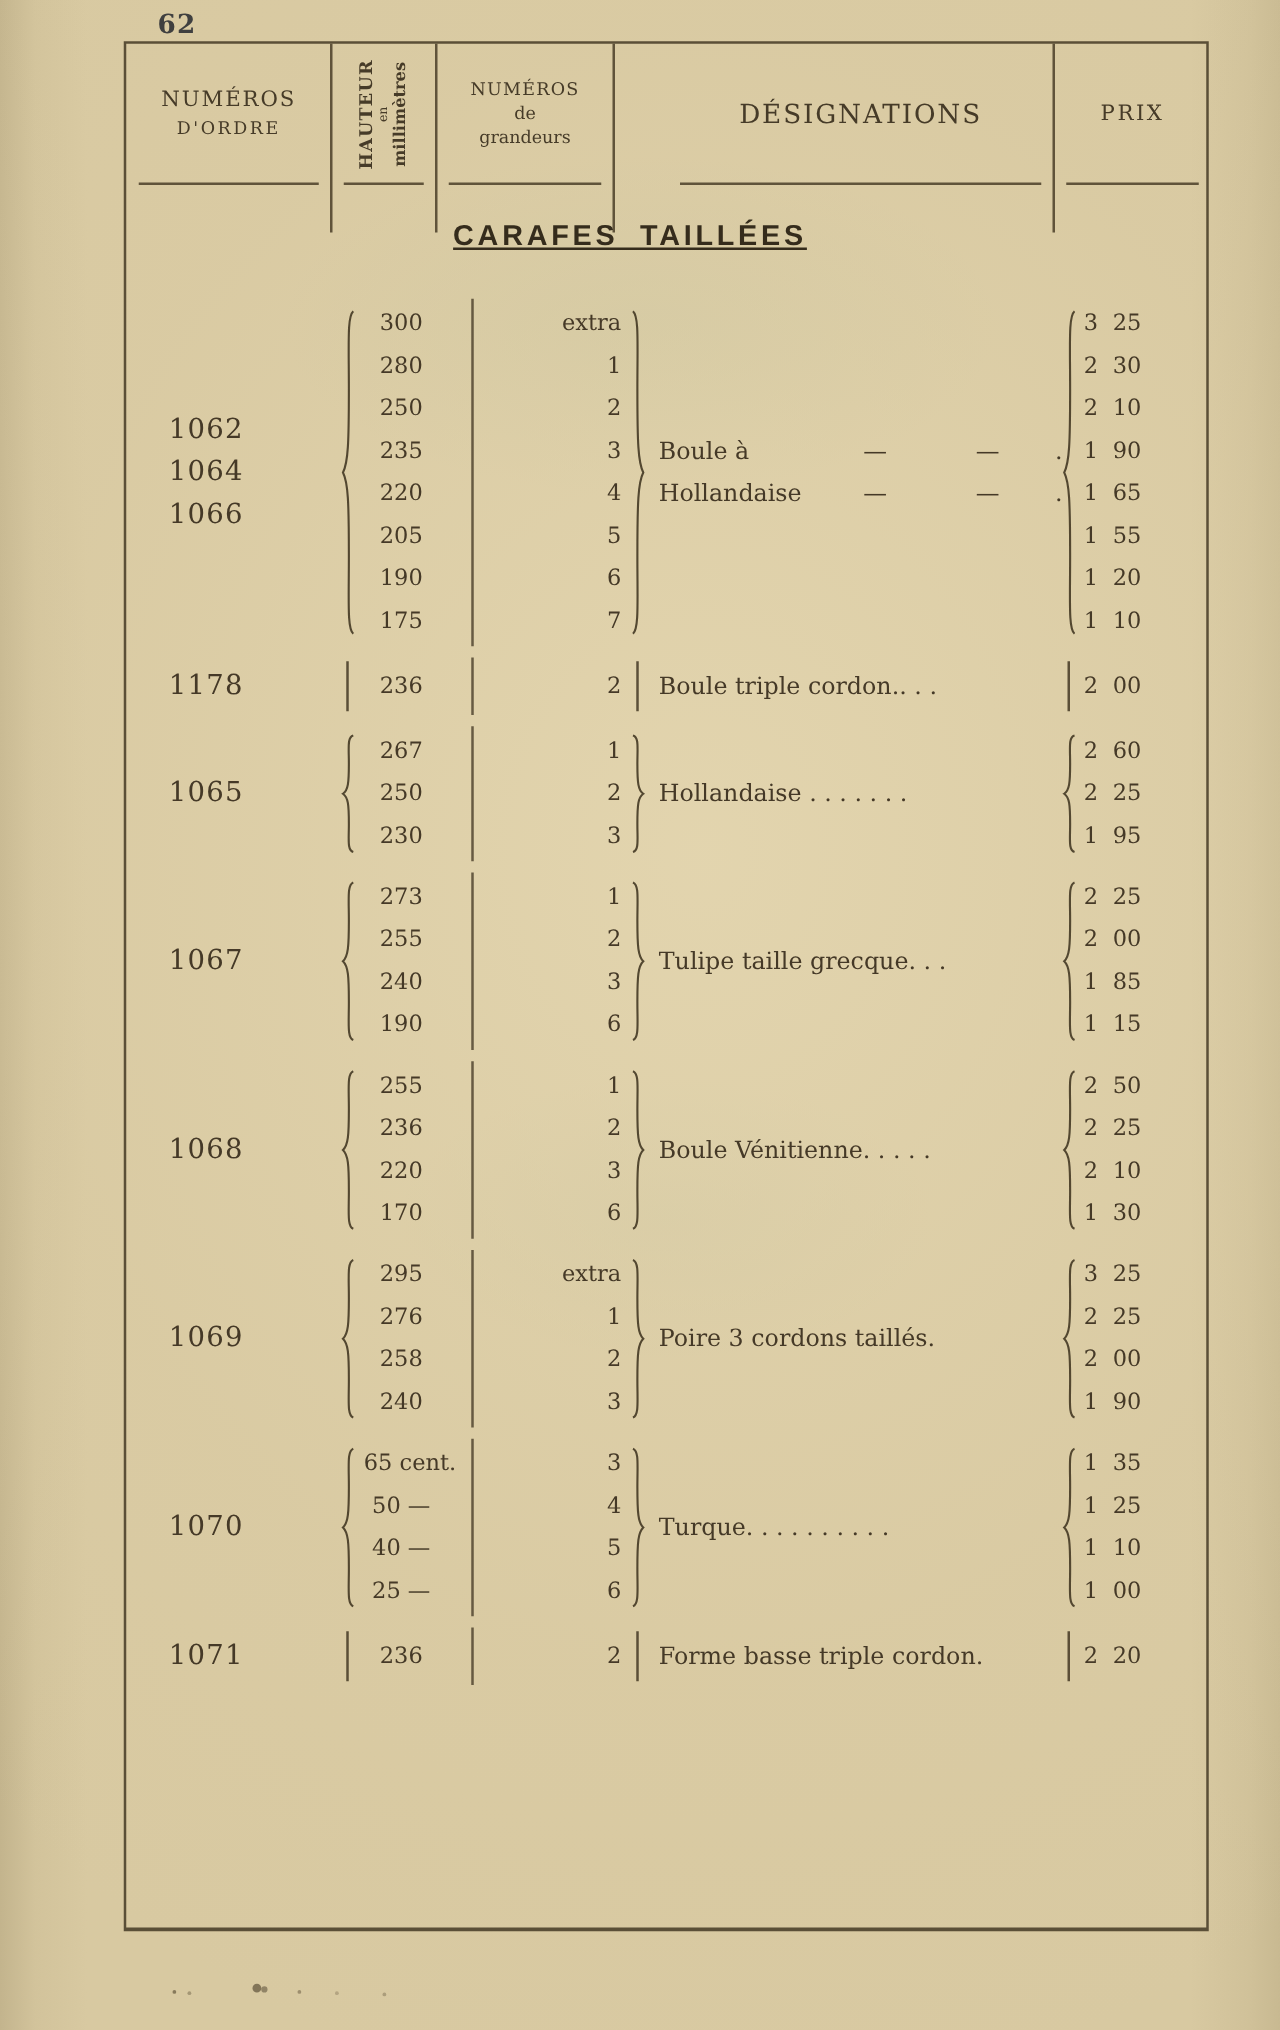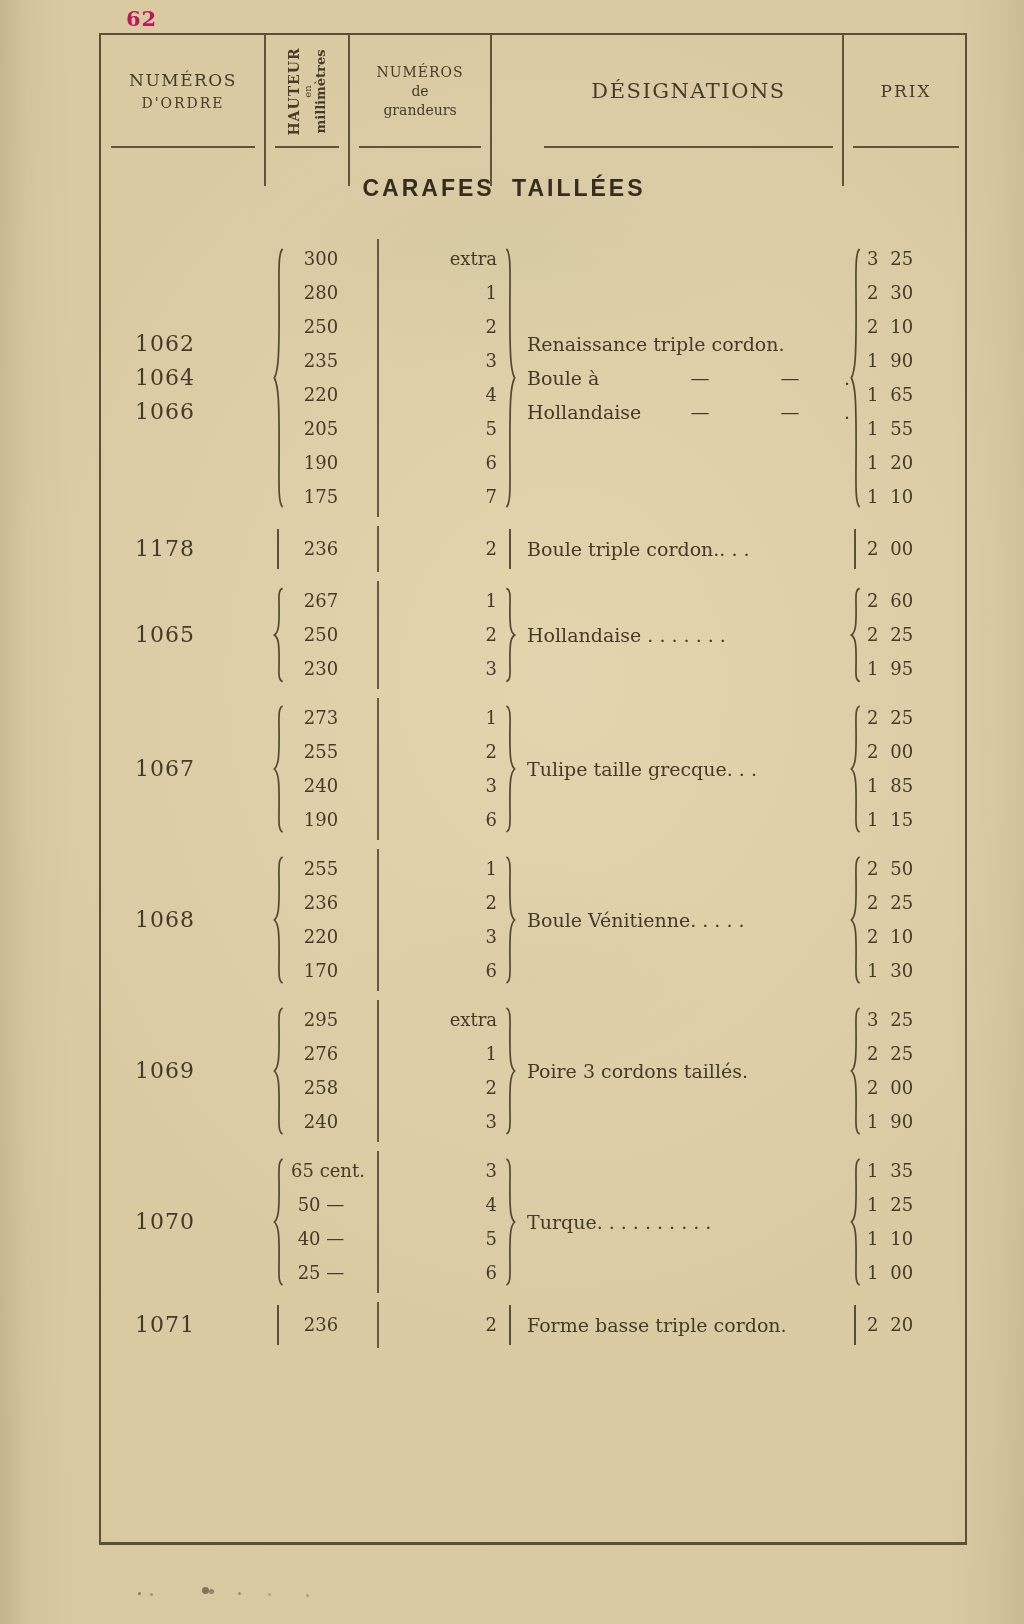--- a/index.html
+++ b/index.html
@@ -10,21 +10,21 @@
       radial-gradient(ellipse 40% 12% at 50% 16%, rgba(168,178,140,0.18) 0%, rgba(0,0,0,0) 70%),
       radial-gradient(ellipse 30% 10% at 52% 60%, rgba(160,170,135,0.12) 0%, rgba(0,0,0,0) 70%),
       linear-gradient(90deg, #c3b48d 0px, #d2c39b 28px, #d8c9a1 70px, #d8c9a1 952px, #d0c199 1000px, #c8b991 1024px),
       #d6c79f;
     font-family:"DejaVu Serif", serif;
     color:#453927;
   }
   
   .page-number{
     position:absolute;left:126px;top:6px;
-    font-size:21px;font-weight:bold;letter-spacing:1px;color:#be185d;
+    font-size:21px;font-weight:bold;letter-spacing:1px;color:#404040;
   }
   .specks{
     position:absolute;left:138px;top:1592px;width:3px;height:3px;border-radius:2px;
     background:rgba(70,56,35,0.55);
     box-shadow: 12px 1px 0 0 rgba(70,56,35,0.35),
                 66px -3px 0 2px rgba(60,48,30,0.55),
                 72px -2px 0 1px rgba(60,48,30,0.45),
                 100px 0 0 0 rgba(70,56,35,0.40),
                 130px 1px 0 0 rgba(70,56,35,0.25),
                 168px 2px 0 0 rgba(70,56,35,0.30);
@@ -56,20 +56,21 @@
   .th3 .l3{font-size:14px;line-height:22px;}
   .th4{font-size:21px;letter-spacing:1.5px;margin-left:43px;}
   .th5{font-size:17px;letter-spacing:2px;}
   
   .tbody{position:relative;padding-top:28px;}
   .section-title{
     text-align:center;margin:0 0 0 -58px;padding:0;
     font-family:"Liberation Sans", sans-serif;
     font-size:23px;font-weight:bold;letter-spacing:3px;word-spacing:8px;
     color:#352c1c;
+    text-decoration:underline;
   }
   .groups{display:flex;flex-direction:column;gap:15px;padding-top:40px;}
   .group{
     display:grid;
     grid-template-columns:164px 26px 86px 120px 26px 320px 24px 102px;
     align-items:center;
   }
   .cell{min-width:0;}
   .rowline{height:34px;line-height:34px;white-space:nowrap;}
   .order-cell{text-align:center;padding-right:36px;font-size:22px;letter-spacing:1px;}
@@ -165,21 +166,20 @@
             <div class="rowline">5</div>
             <div class="rowline">6</div>
             <div class="rowline">7</div>
           </div>
           <div class="cell brace-cell">
             <svg viewBox="0 0 20 100" preserveAspectRatio="none" width="15" height="266" class="brace flip">
               <path d="M15.5,1.5 C9,3 10.8,11 10.8,25 C10.8,41 10,47 4.5,50 C10,53 10.8,59 10.8,75 C10.8,89 9,97 15.5,98.5" vector-effect="non-scaling-stroke"></path>
             </svg>
           </div>
           <div class="cell desig-cell">
-            <div class="rowline desig-line plain">Renaissance triple cordon.</div>
             <div class="rowline desig-line">
               <span class="dl-name">Boule à</span>
               <span class="dl-dash">—</span>
               <span class="dl-dash">—</span>
               <span class="dl-dot">.</span>
             </div>
             <div class="rowline desig-line">
               <span class="dl-name">Hollandaise</span>
               <span class="dl-dash">—</span>
               <span class="dl-dash">—</span>

